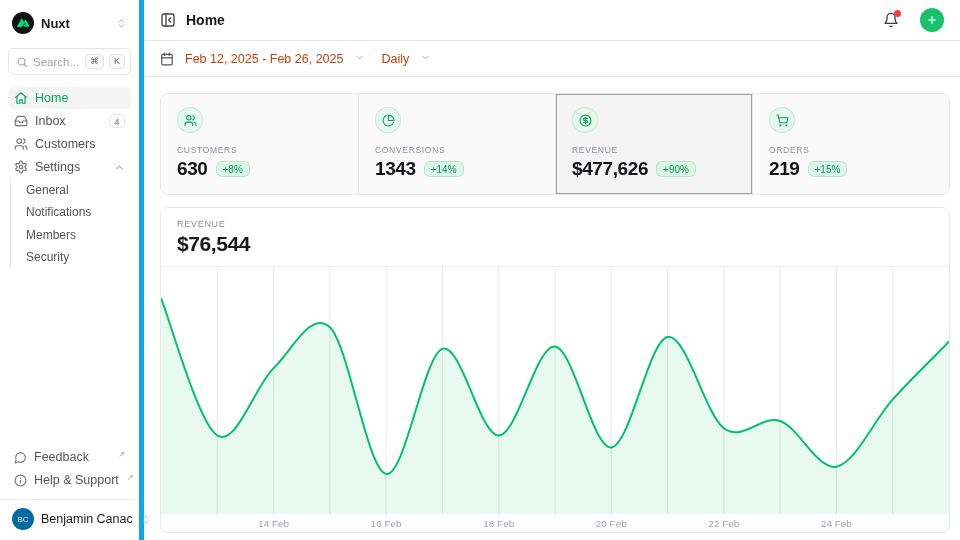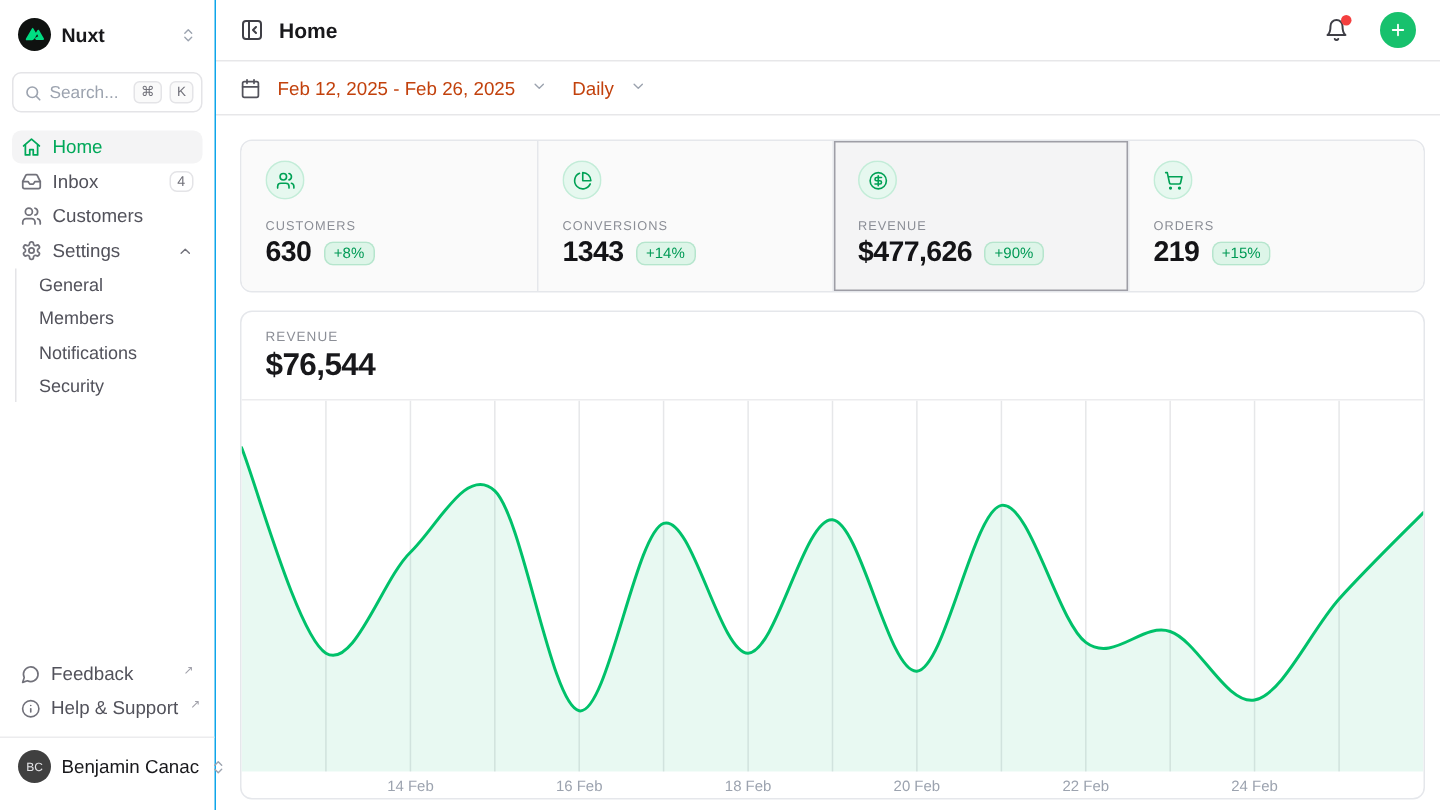--- a/index.html
+++ b/index.html
@@ -1,22 +1,22 @@
 <!DOCTYPE html>
 <html><head>
 <meta charset="utf-8">
 <style>
   * { margin:0; padding:0; box-sizing:border-box; }
   html,body { width:960px; height:540px; overflow:hidden; background:#fff;
     font-family:"Liberation Sans","DejaVu Sans",sans-serif; color:#18181b; }
   .app { display:flex; width:960px; height:540px; }
 
   
-  .sidebar { width:144px; min-width:144px; height:100%; border-right:1px solid #0ea5e9;
-    display:flex; flex-direction:column; padding:10px 8px 16px; background:#fff; }
+  .sidebar { width:144px; min-width:144px; height:100%; border-right:5px solid #0ea5e9;
+    display:flex; flex-direction:column; padding:10px 8px 8px; background:#fff; }
   .ws-row { display:flex; align-items:center; gap:7px; padding:2px 4px; height:26px;
     border-radius:6px; cursor:pointer; margin-bottom:12px; }
   .ws-logo { width:22px; height:22px; border-radius:50%; background:#0f1210; display:flex;
     align-items:center; justify-content:center; flex:none; }
   .ws-name { font-size:13px; font-weight:600; flex:1; }
   .icon { display:inline-flex; align-items:center; justify-content:center; flex:none; }
   .icon svg { display:block; }
   .muted { color:#9ca3af; }
   .search-box { display:flex; align-items:center; gap:5px; height:27px; border:1px solid #e4e4e7;
     border-radius:6px; padding:0 5px 0 7px; margin-bottom:12px; background:#fff; cursor:text; }
@@ -33,21 +33,21 @@
   .nav-badge { font-size:9.5px; color:#71717a; border:1px solid #e4e4e7; border-radius:5px;
     padding:0.5px 4.5px; background:#fff; }
   .sub-list { margin-left:2px; border-left:1px solid #e4e4e7; display:flex;
     flex-direction:column; gap:1px; padding-left:0; }
   .sub-item { display:flex; align-items:center; height:21.5px; padding-left:15px;
     font-size:12px; color:#52525b; border-radius:6px; cursor:pointer; }
   .spacer { flex:1; }
   .ext-arrow { font-size:8px; color:#a1a1aa; margin-left:1px; transform:translateY(-3px); }
   .side-divider { border-top:1px solid #ececee; margin:8px -8px 0; }
   .user-row { display:flex; align-items:center; gap:7px; padding:8px 4px 2px; cursor:pointer; }
-  .avatar { width:22px; height:22px; border-radius:50%; background:#404040; color:#e4e4e7;
+  .avatar { width:22px; height:22px; border-radius:50%; background:#0369a1; color:#e4e4e7;
     font-size:8px; font-weight:400; display:flex; align-items:center; justify-content:center; flex:none; }
   .user-name { flex:1; font-size:12.5px; font-weight:400; white-space:nowrap; }
 
   
   .main { flex:1; display:flex; flex-direction:column; min-width:0; }
   .topbar { height:41px; border-bottom:1px solid #e7e7e9; display:flex; align-items:center;
     padding:0 16px; gap:10px; }
   .page-title { font-size:14px; font-weight:600; flex:1; }
   .bell-wrap { position:relative; width:26px; height:26px; display:flex; align-items:center;
     justify-content:center; cursor:pointer; color:#3f3f46; }
@@ -162,24 +162,24 @@
           <svg width="11" height="11" viewBox="0 0 24 24" fill="none" stroke="currentColor" stroke-width="2" stroke-linecap="round" stroke-linejoin="round">
               <path d="m18 15-6-6-6 6"></path>
             </svg>
         </span>
       </div>
       <div class="sub-list">
         <div class="sub-item">
             <span>General</span>
           </div>
         <div class="sub-item">
+            <span>Notifications</span>
+          </div>
+        <div class="sub-item">
             <span>Members</span>
-          </div>
-        <div class="sub-item">
-            <span>Notifications</span>
           </div>
         <div class="sub-item">
             <span>Security</span>
           </div>
       </div>
     </nav>
 
     <div class="spacer"></div>
 
     <div class="nav">

